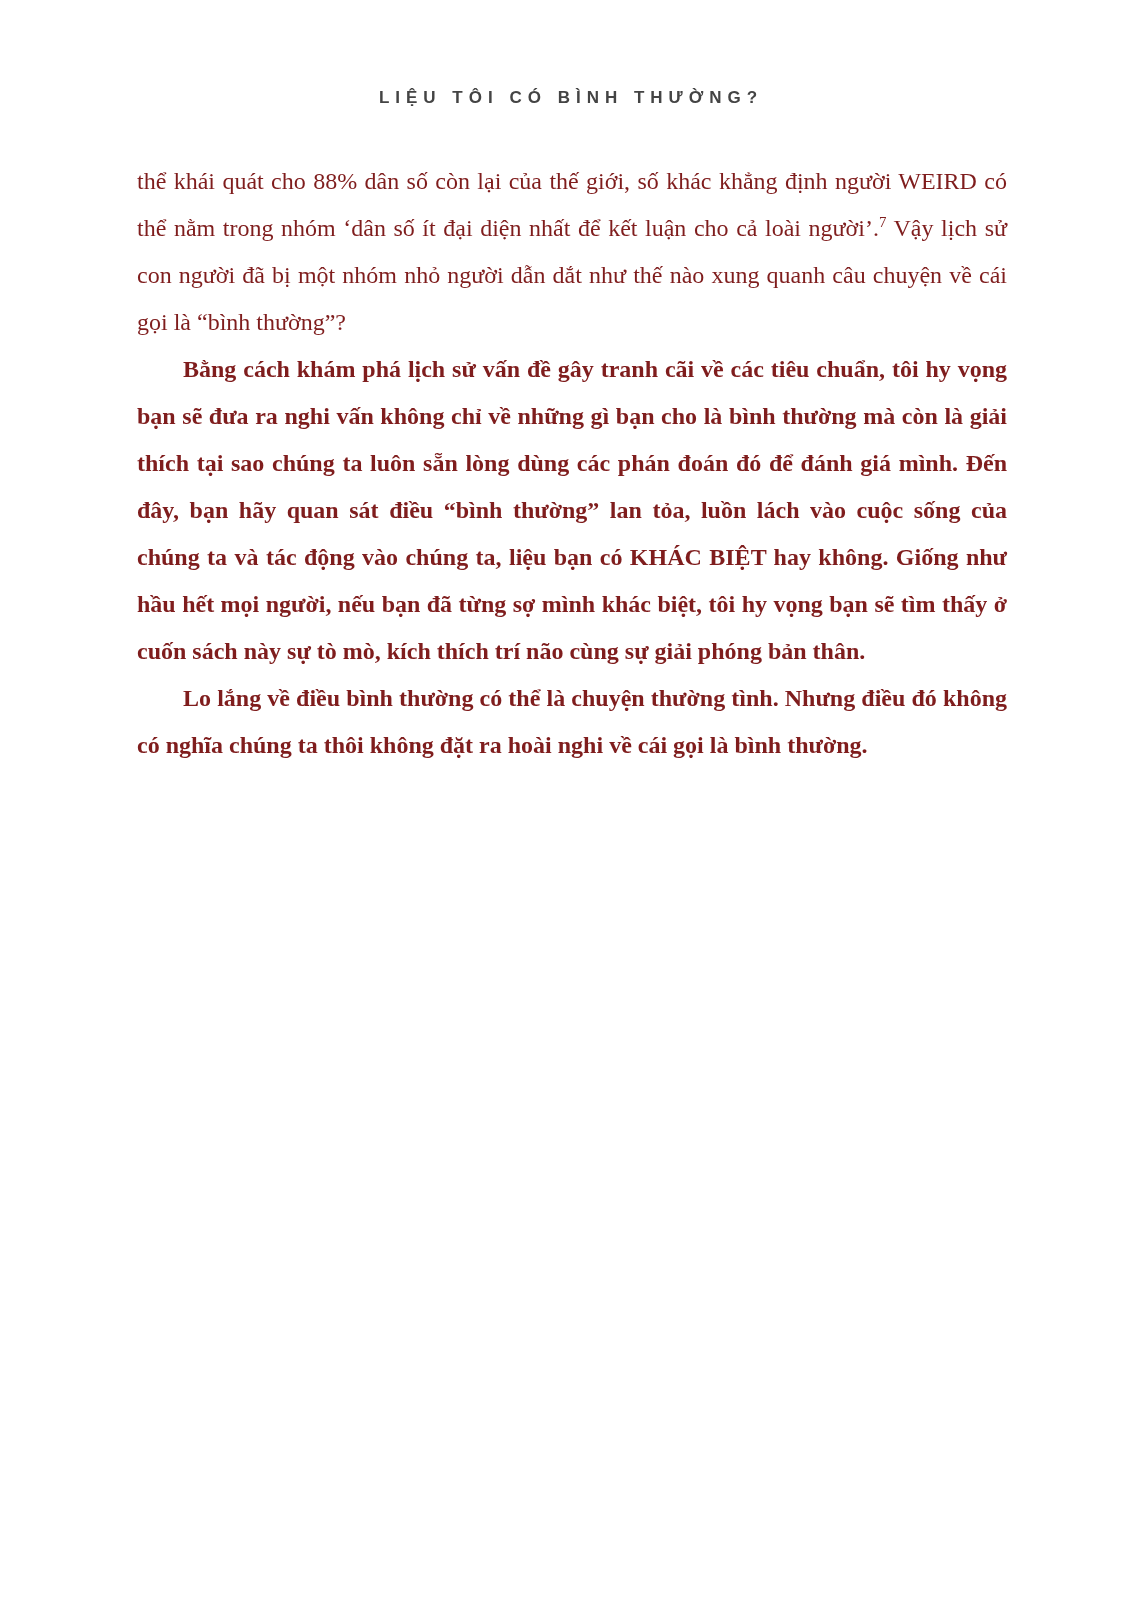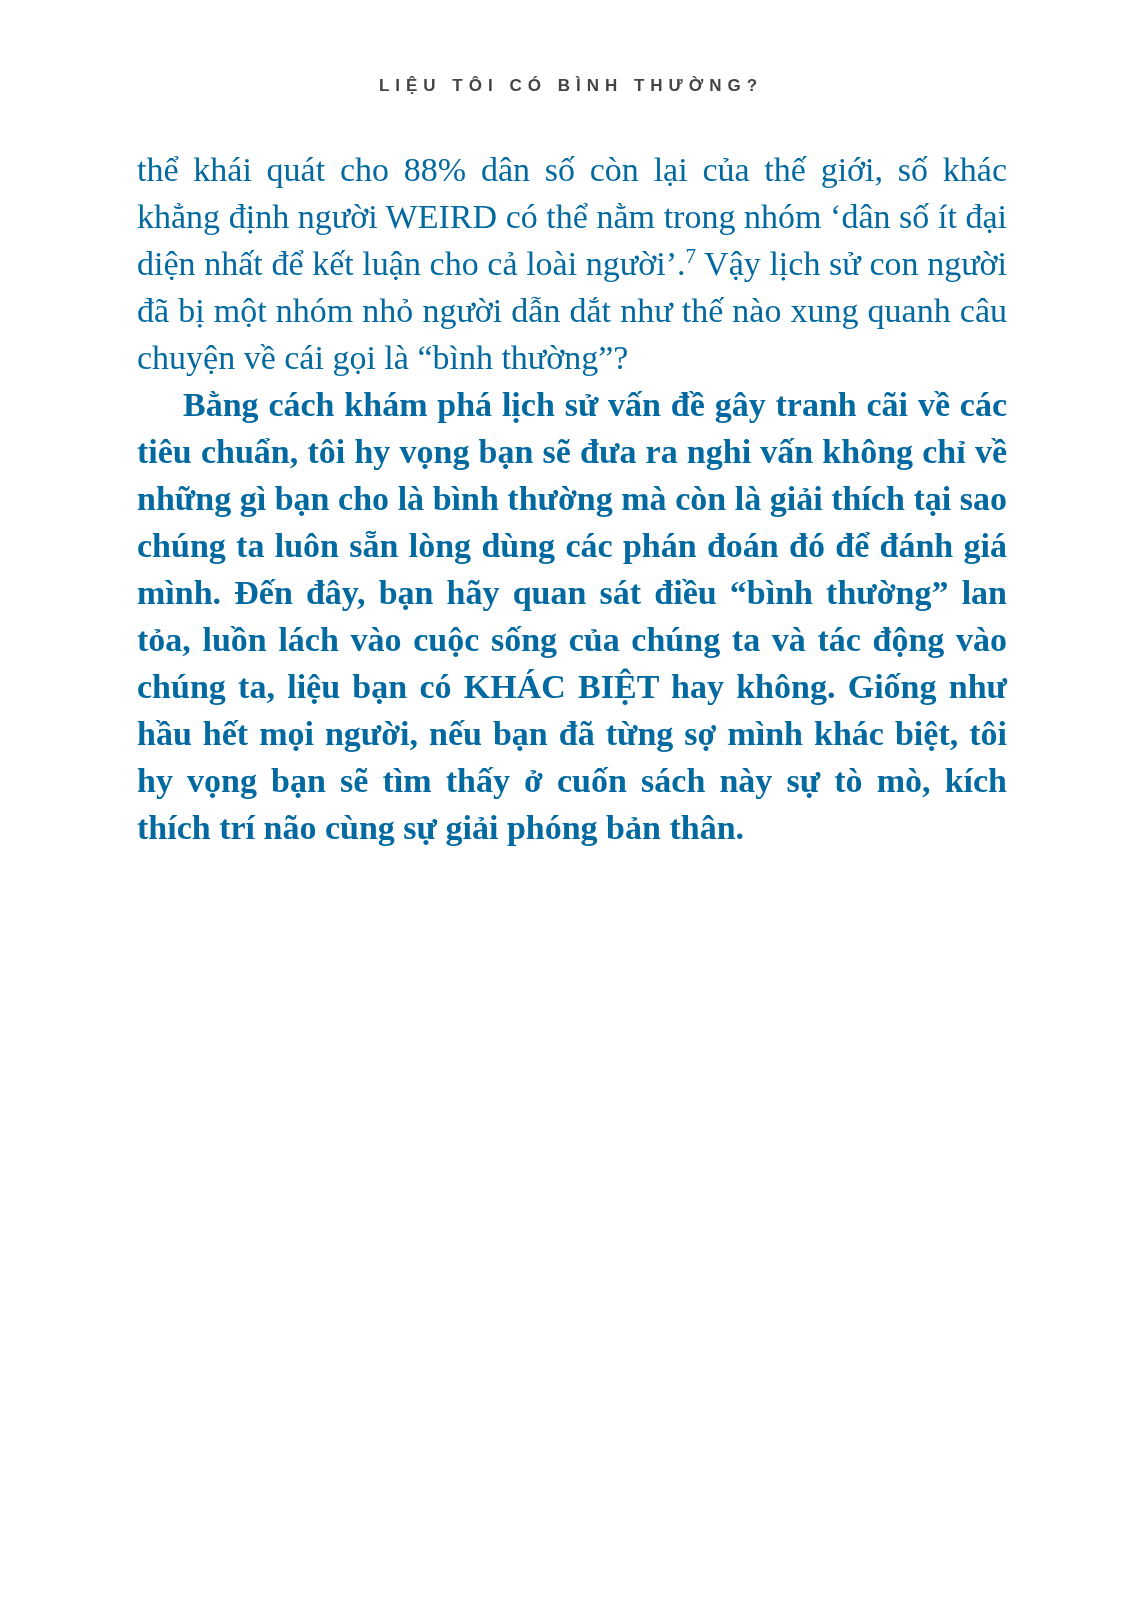--- a/index.html
+++ b/index.html
@@ -6,44 +6,44 @@
     html, body {
       margin: 0;
       padding: 0;
       background: #ffffff;
     }
     .page {
       position: relative;
       width: 1142px;
       height: 1287px;
       background: #ffffff;
-      margin: 0 auto;
+      margin: 12px auto;
       overflow: hidden;
       font-family: "Liberation Serif", serif;
     }
     .running-header {
       position: absolute;
       top: 76px;
       left: 0;
       width: 100%;
       text-align: center;
       font-family: "Liberation Sans", sans-serif;
       font-size: 17px;
       font-weight: 700;
       letter-spacing: 6px;
       color: #444444;
     }
     .body-text {
       position: absolute;
       top: 146px;
       left: 137px;
       width: 870px;
-      font-size: 34px;
+      font-size: 24px;
       line-height: 47px;
-      color: #0369a1;
+      color: #7f1d1d;
       text-align: justify;
       text-justify: inter-word;
     }
     .body-text p {
       margin: 0;
       padding: 0;
     }
     .body-text p.indent {
       text-indent: 46px;
       font-weight: bold;
@@ -71,18 +71,19 @@
 <div class="page">
 
   <div class="running-header">LIỆU TÔI CÓ BÌNH THƯỜNG?</div>
 
   <div class="body-text">
 
     <p><span>thể khái quát cho 88% dân số còn lại của thế giới, số khác khẳng định người WEIRD có thể nằm trong nhóm ‘dân số ít đại diện nhất để kết luận cho cả loài người’.</span><sup class="footnote">7</sup><span> Vậy lịch sử con người đã bị một nhóm nhỏ người dẫn dắt như thế nào xung quanh câu chuyện về cái gọi là “bình thường”?</span></p>
 
     <p class="indent">Bằng cách khám phá lịch sử vấn đề gây tranh cãi về các tiêu chuẩn, tôi hy vọng bạn sẽ đưa ra nghi vấn không chỉ về những gì bạn cho là bình thường mà còn là giải thích tại sao chúng ta luôn sẵn lòng dùng các phán đoán đó để đánh giá mình. Đến đây, bạn hãy quan sát điều “bình thường” lan tỏa, luồn lách vào cuộc sống của chúng ta và tác động vào chúng ta, liệu bạn có KHÁC BIỆT hay không. Giống như hầu hết mọi người, nếu bạn đã từng sợ mình khác biệt, tôi hy vọng bạn sẽ tìm thấy ở cuốn sách này sự tò mò, kích thích trí não cùng sự giải phóng bản thân.</p>
 
+    <p class="indent">Lo lắng về điều bình thường có thể là chuyện thường tình. Nhưng điều đó không có nghĩa chúng ta thôi không đặt ra hoài nghi về cái gọi là bình thường.</p>
 
   </div>
 
   <div class="page-number">9</div>
 
 </div>
 
 </body></html>

